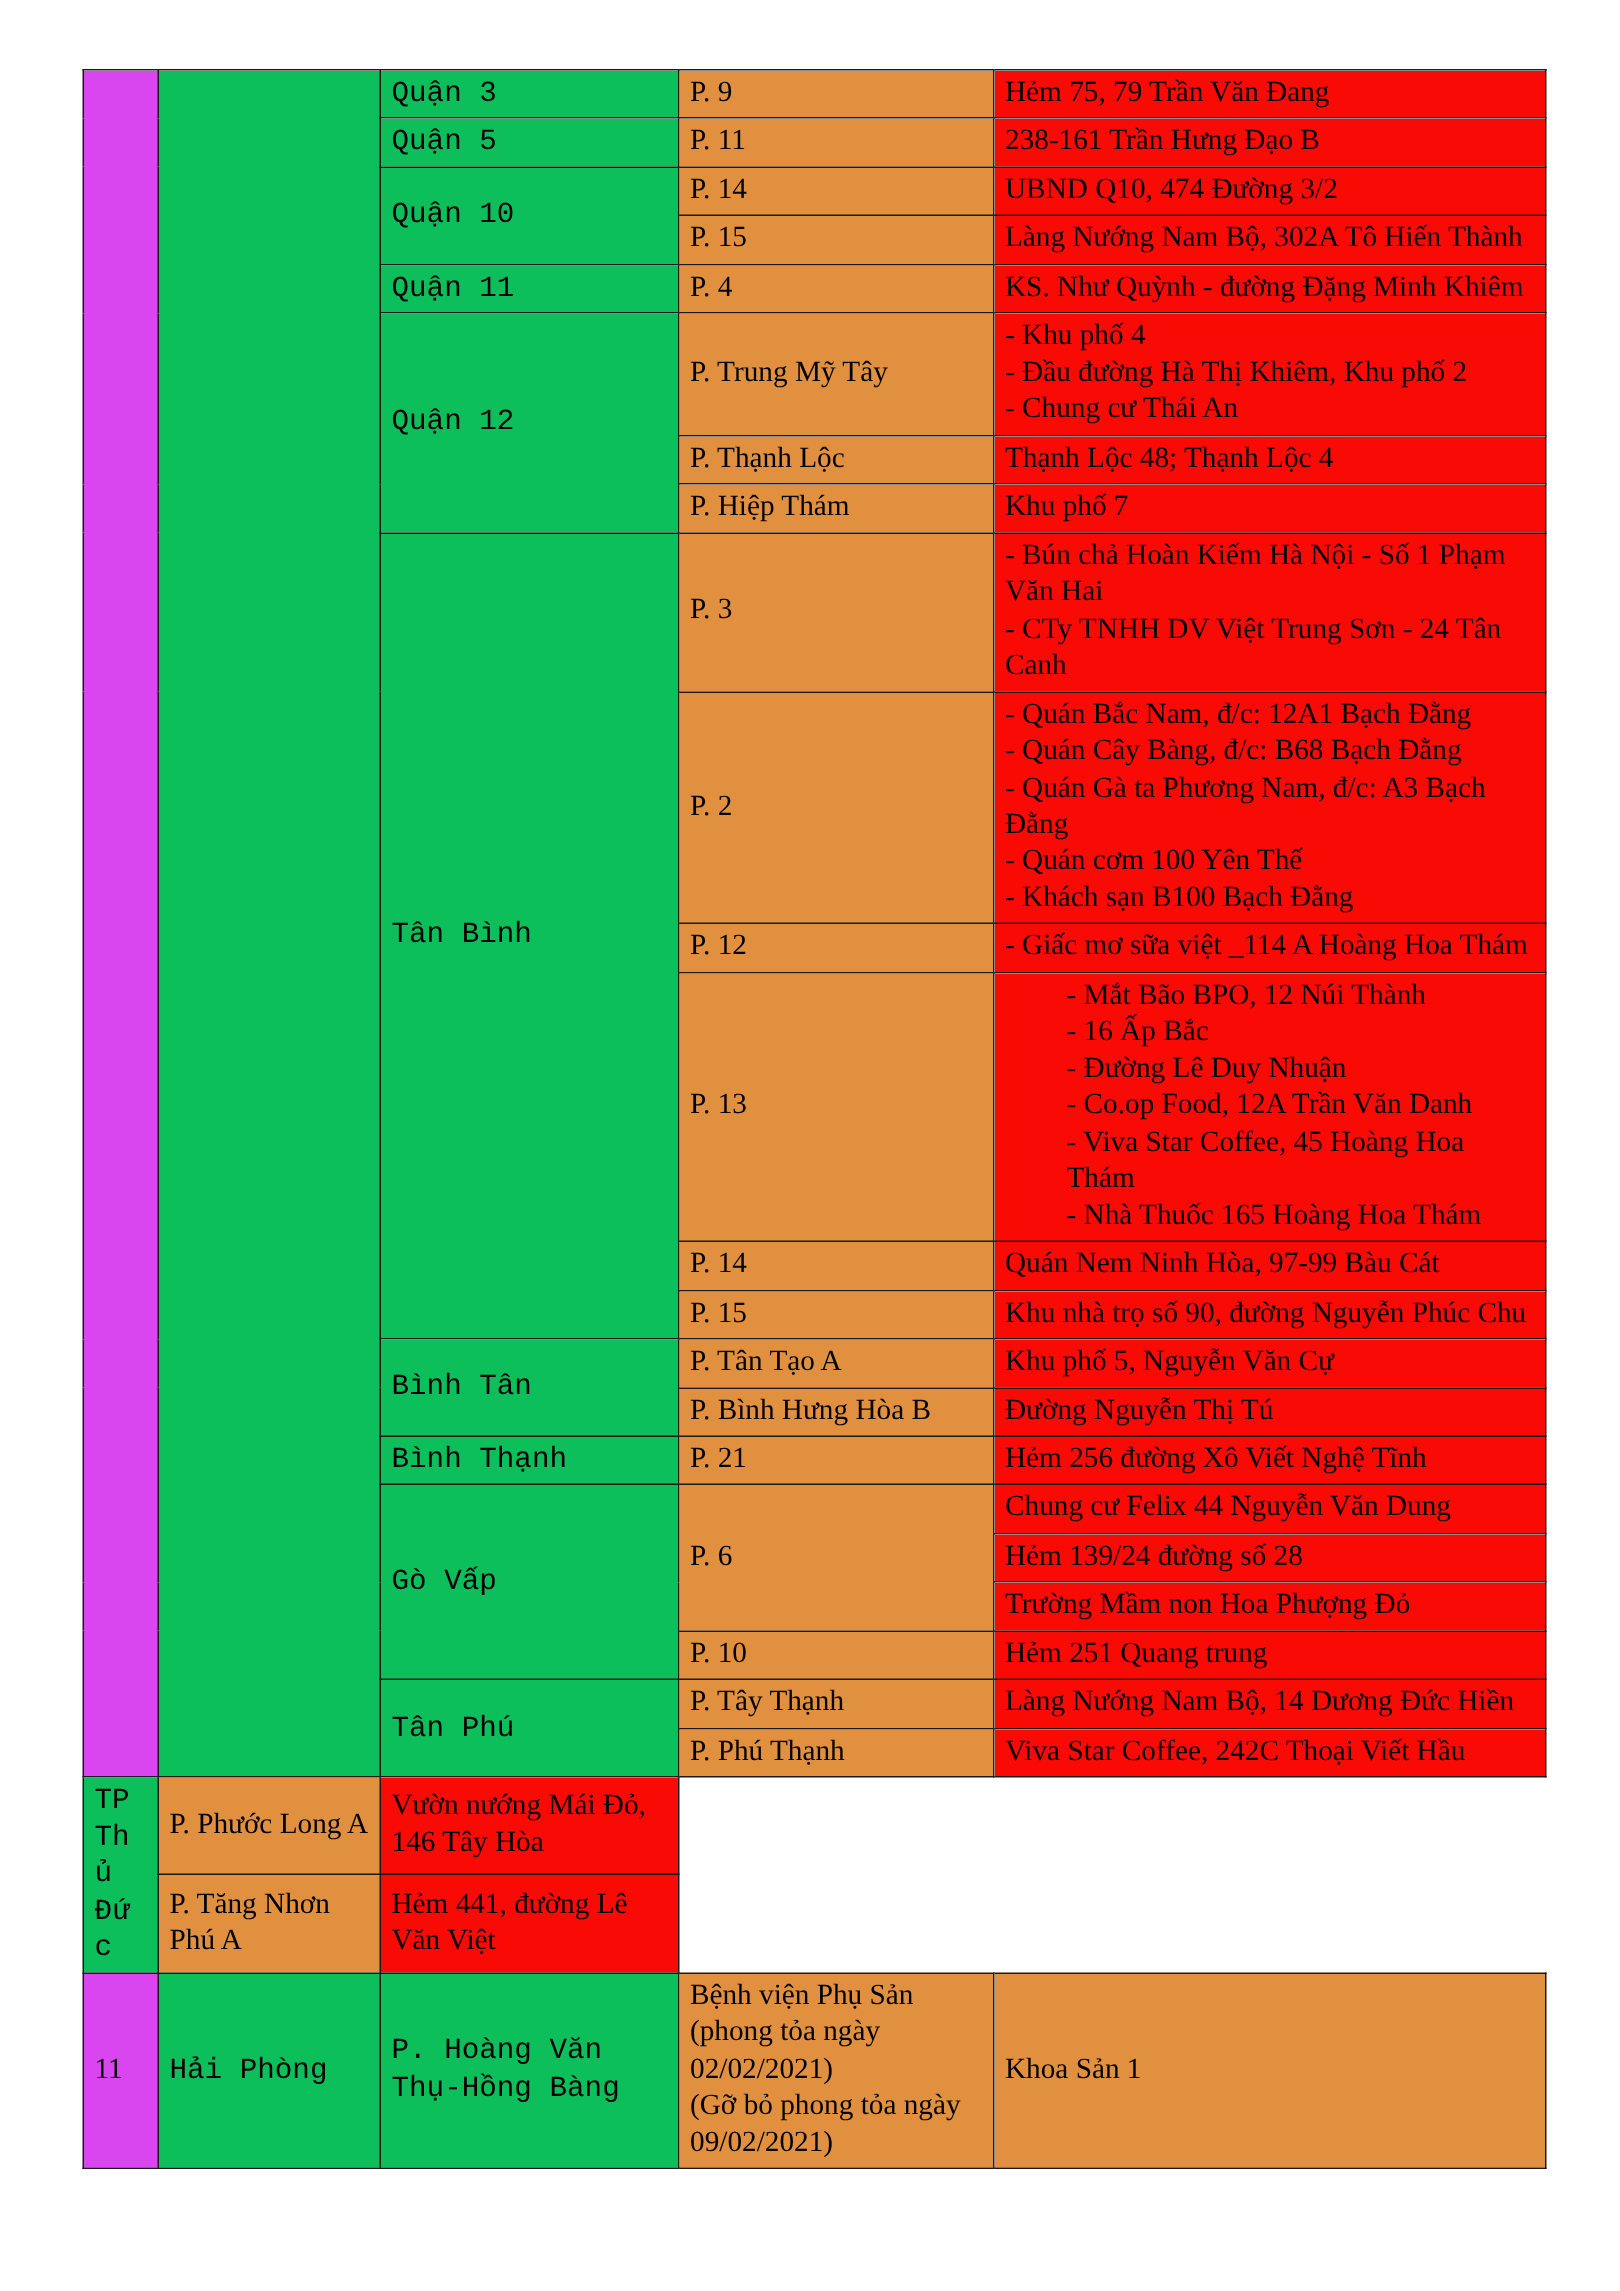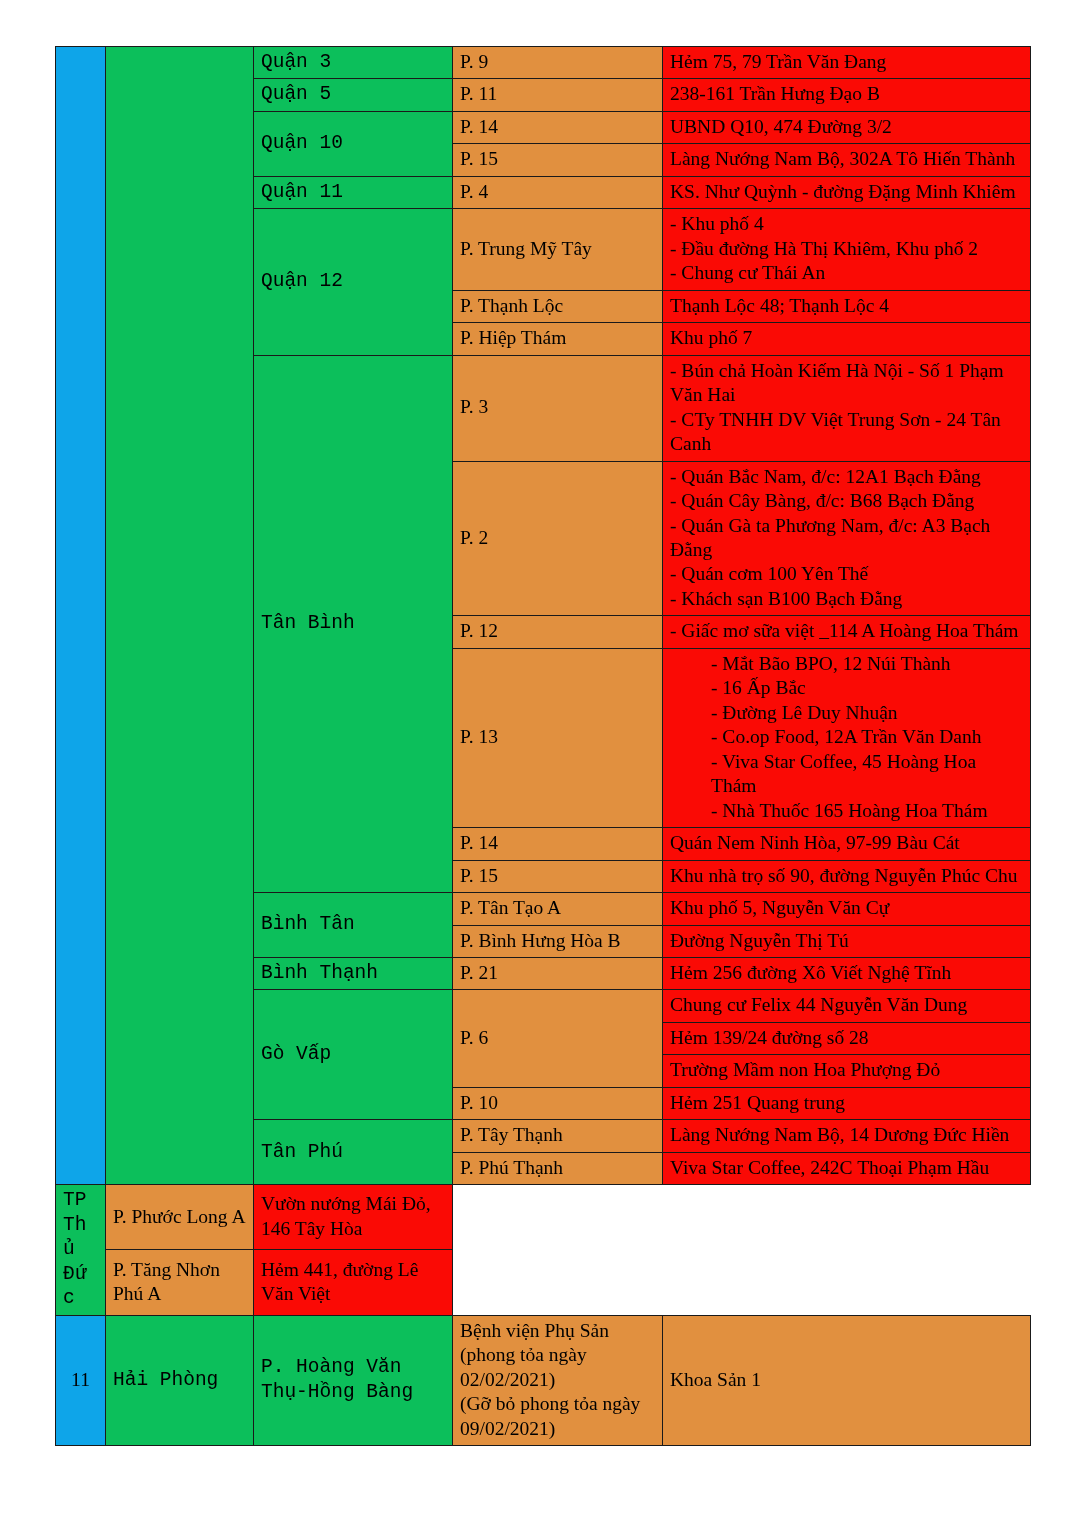--- a/index.html
+++ b/index.html
@@ -26,21 +26,21 @@
     overflow:hidden;
     word-wrap:break-word;
   }
   
   col.c-idx   {width:50px;}
   col.c-city  {width:148px;}
   col.c-dist  {width:199px;}
   col.c-ward  {width:210px;}
   col.c-place {width:368px;}
 
-  td.idx   {background:#0ea5e9;text-align:center;}
+  td.idx   {background:#d946ef;text-align:left;}
   td.green {background:#0cbf5b;font-family:Liberation Mono, monospace;}
   td.orange{background:#e1903f;}
   td.red   {background:#fa0a05;color:#ffffff;}
   td.top   {vertical-align:top;}
 </style>
 </head>
 <body>
 
 <div id="sheet">
   <table class="doc">
@@ -168,21 +168,21 @@
         <td class="red">Hẻm 251 Quang trung</td>
       </tr>
 
       <tr>
         <td class="green" rowspan="2">Tân Phú</td>
         <td class="orange">P. Tây Thạnh</td>
         <td class="red">Làng Nướng Nam Bộ, 14 Dương Đức Hiền</td>
       </tr>
       <tr>
         <td class="orange">P. Phú Thạnh</td>
-        <td class="red">Viva Star Coffee, 242C Thoại Phạm Hầu</td>
+        <td class="red">Viva Star Coffee, 242C Thoại Viết Hầu</td>
       </tr>
 
       <tr>
         <td class="green" rowspan="2">TP Thủ Đức</td>
         <td class="orange">P. Phước Long A</td>
         <td class="red">Vườn nướng Mái Đỏ, 146 Tây Hòa</td>
       </tr>
       <tr>
         <td class="orange">P. Tăng Nhơn Phú A</td>
         <td class="red">Hẻm 441, đường Lê Văn Việt</td>

